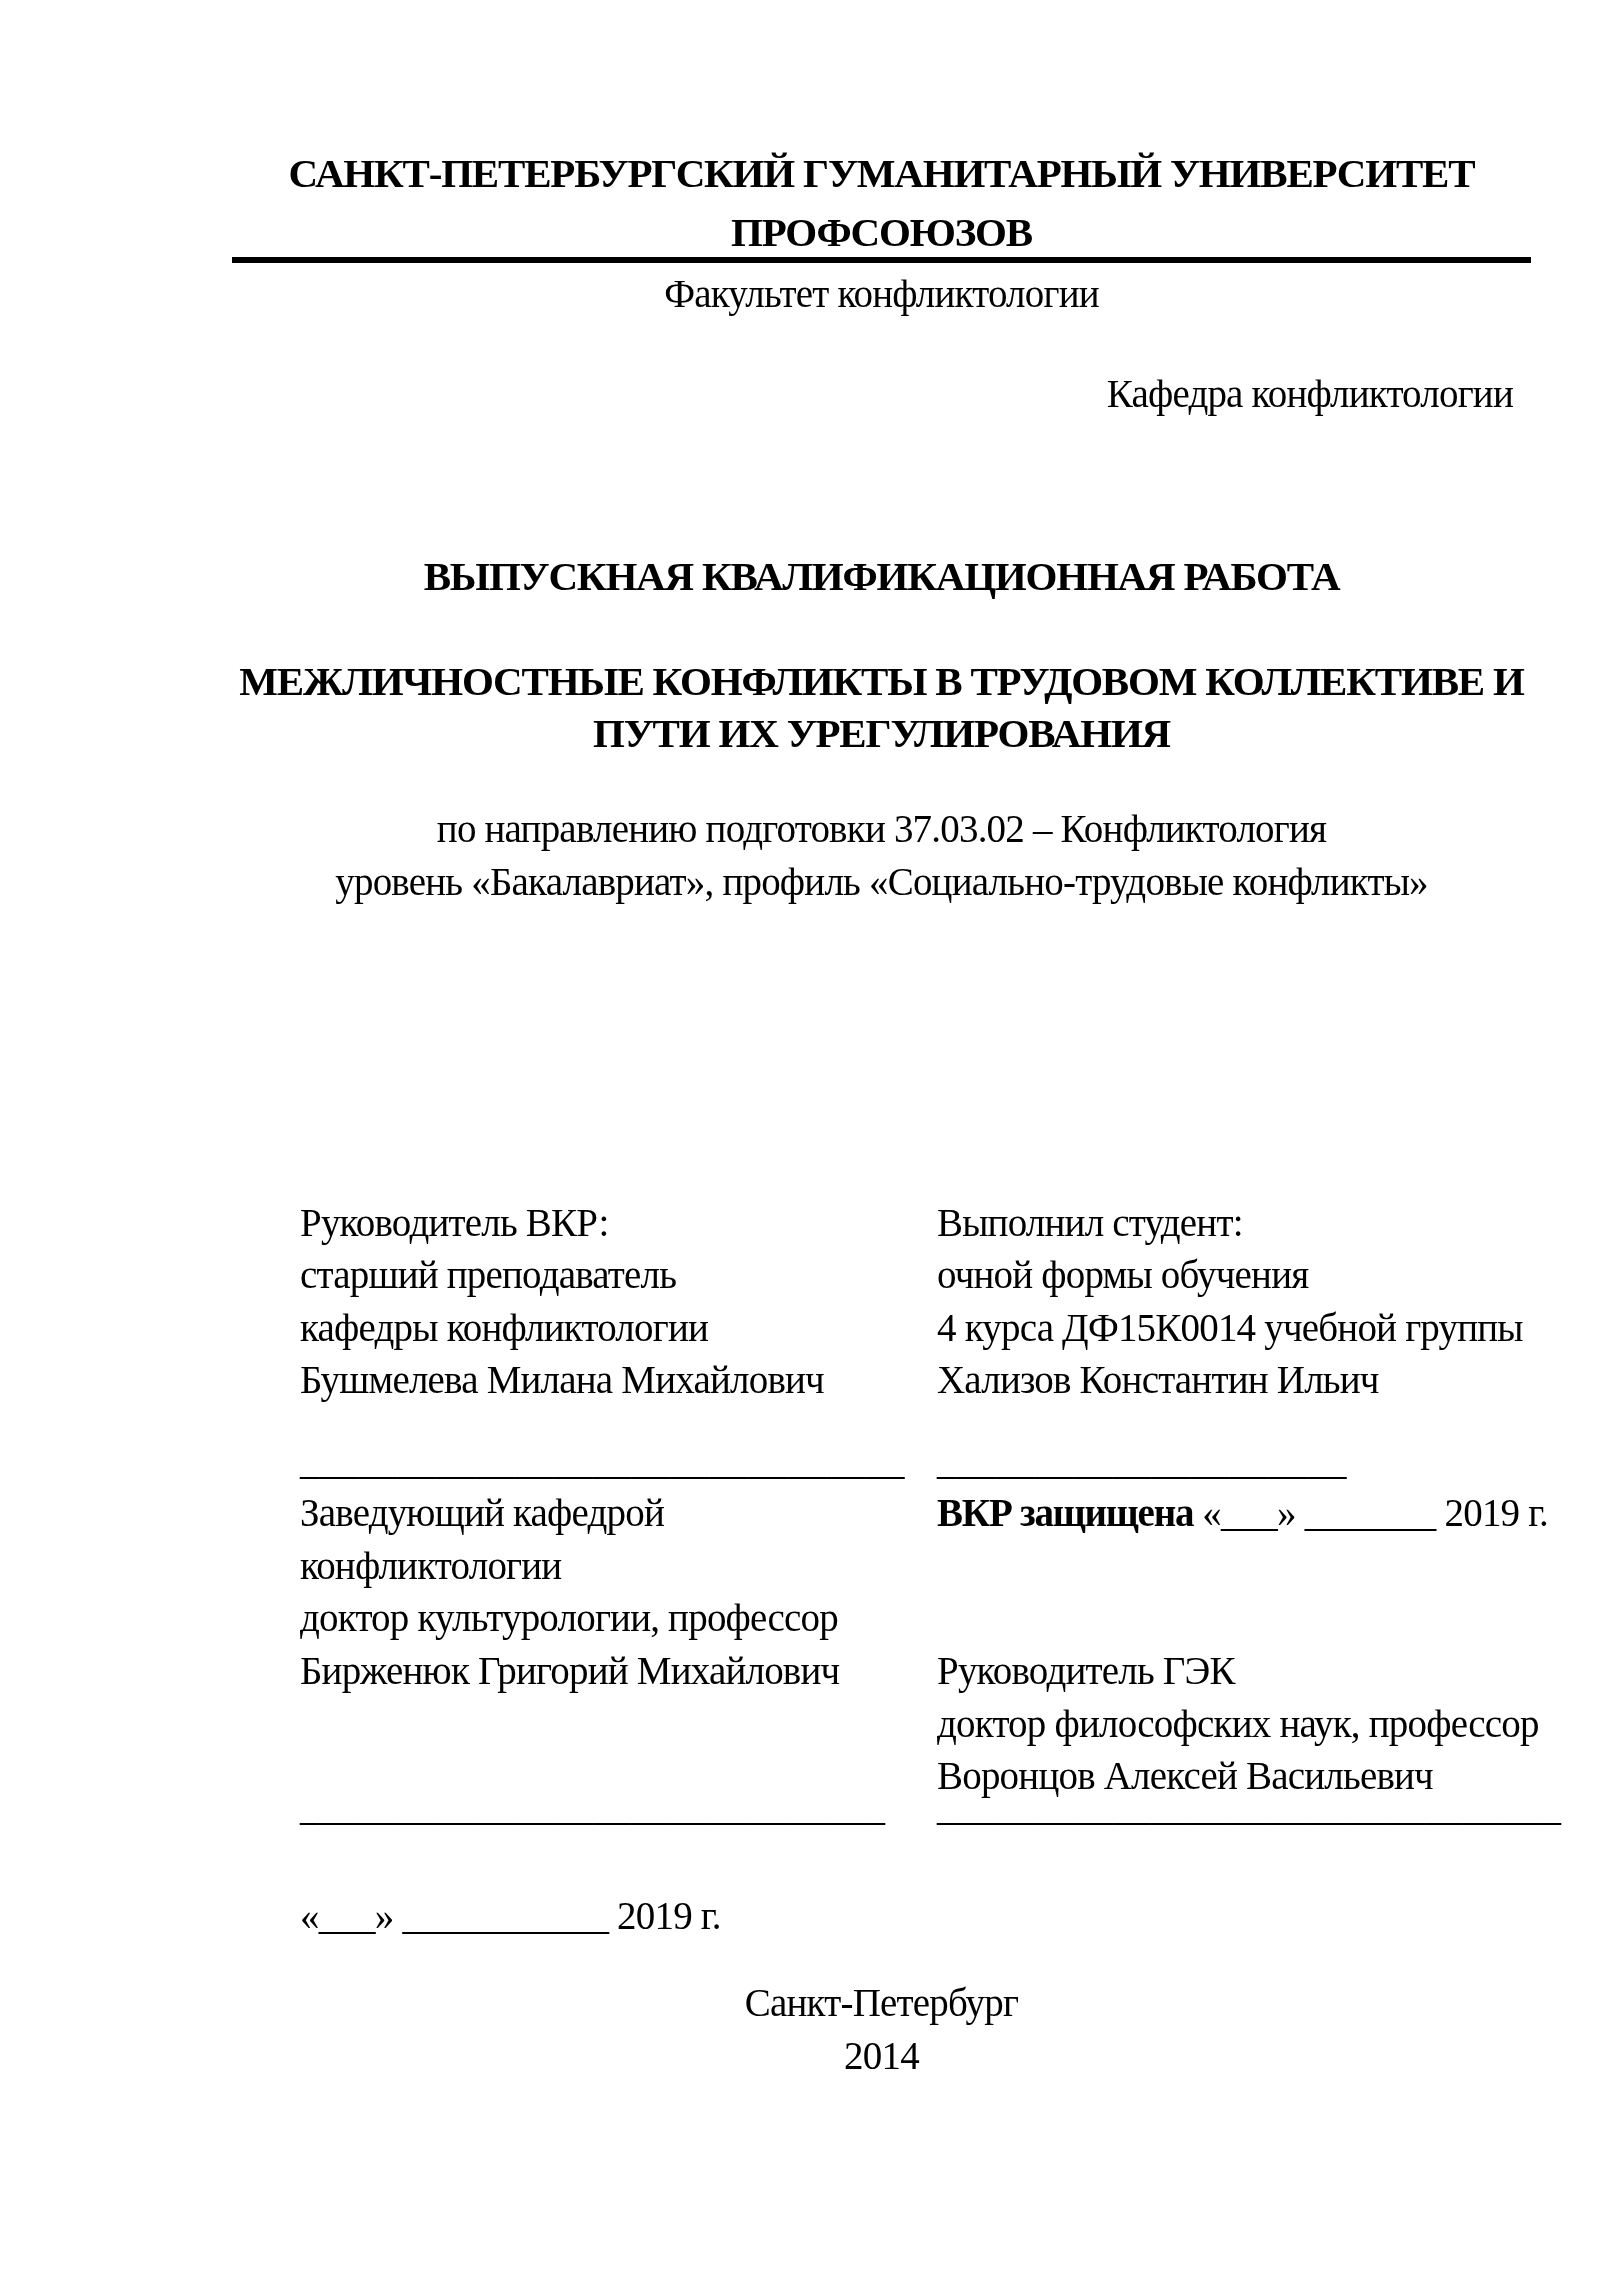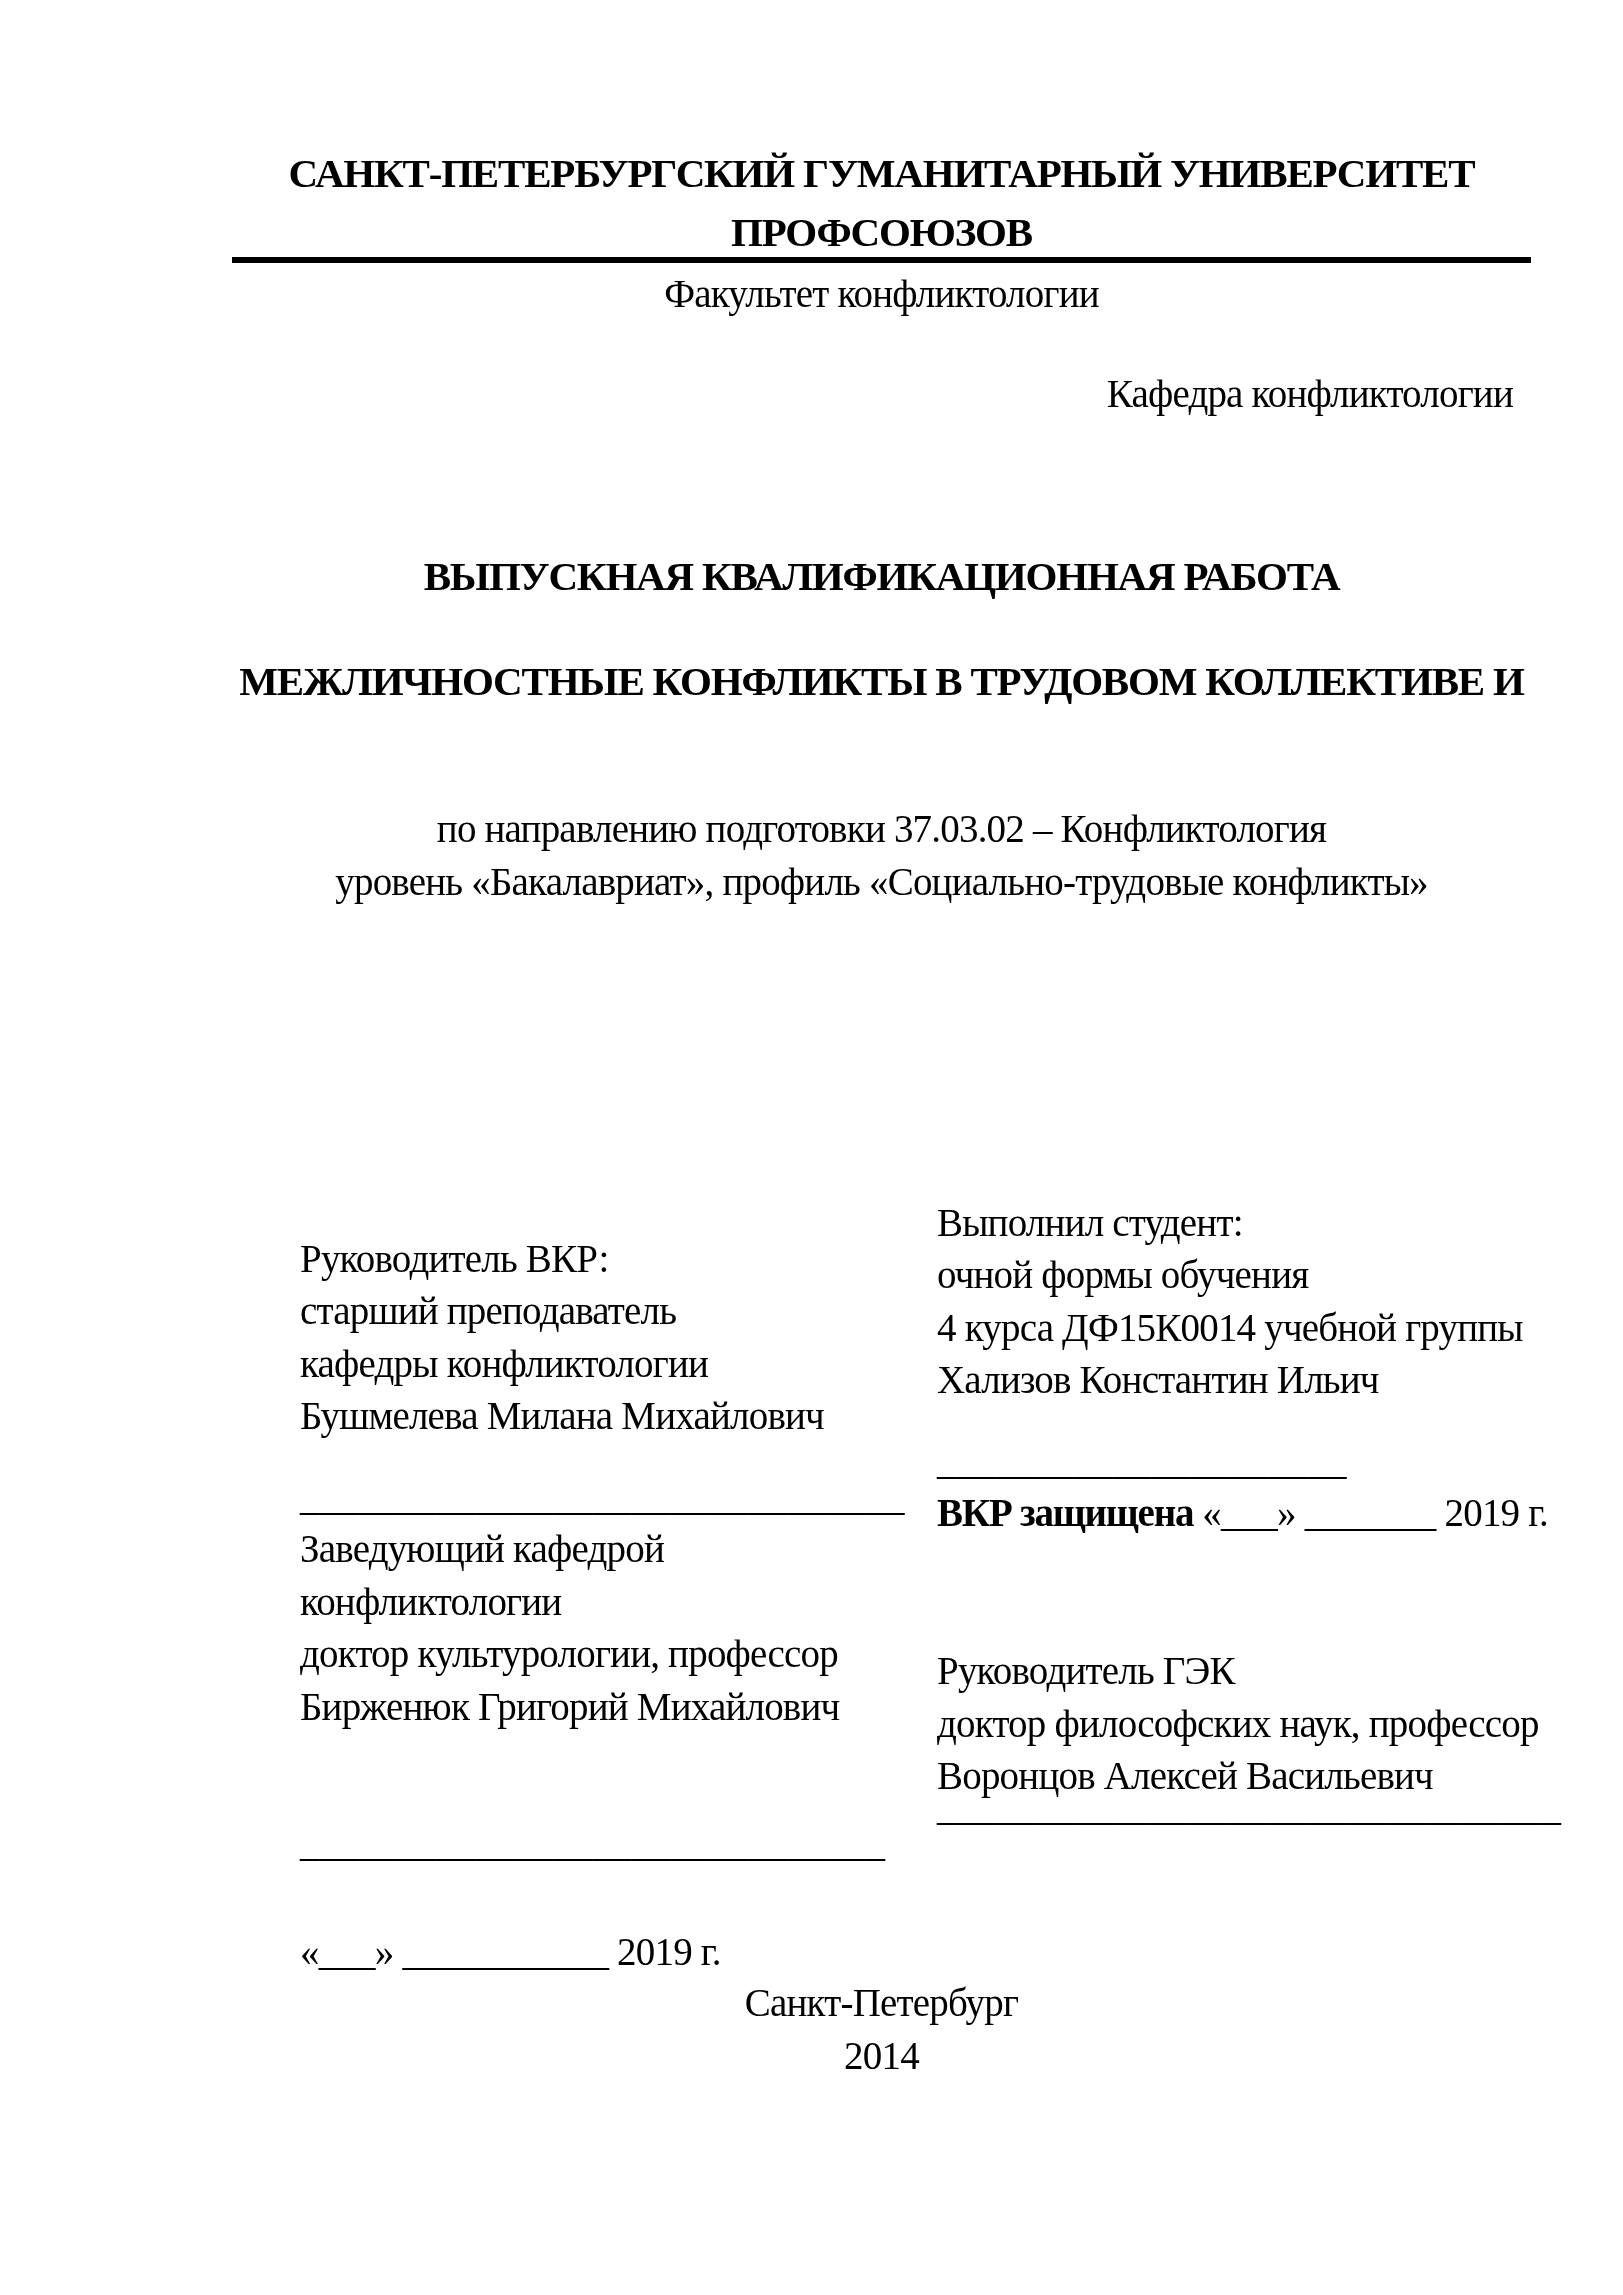--- a/index.html
+++ b/index.html
@@ -41,38 +41,39 @@
   }
   .uni { line-height: 59px; }
   .rule {
     position: absolute;
     left: 0;
     top: 257px;
     width: 100%;
     height: 6.3px;
     background: #000000;
   }
-  .lcol { left: 68px; width: auto; margin-top: 36px; }
+  .lcol { left: 68px; width: auto; }
   .rcol { left: 705px; width: auto; }
   .sig { letter-spacing: 0; font-style: italic; }
 </style>
 </head>
 <body>
 
 <div class="page">
   <div class="content">
 
     <div class="row c b uni" style="top:144px">САНКТ-ПЕТЕРБУРГСКИЙ ГУМАНИТАРНЫЙ УНИВЕРСИТЕТ</div>
     <div class="row c b uni" style="top:203px">ПРОФСОЮЗОВ</div>
     <div class="rule"></div>
     <div class="row c" style="top:267px">Факультет конфликтологии</div>
     <div class="row r" style="top:367px">Кафедра конфликтологии</div>
 
     <div class="row c b" style="top:550px">ВЫПУСКНАЯ КВАЛИФИКАЦИОННАЯ РАБОТА</div>
     <div class="row c b" style="top:655px">МЕЖЛИЧНОСТНЫЕ КОНФЛИКТЫ В ТРУДОВОМ КОЛЛЕКТИВЕ И</div>
+    <div class="row c b" style="top:707px">ПУТИ ИХ УРЕГУЛИРОВАНИЯ</div>
     <div class="row c" style="top:802px">по направлению подготовки 37.03.02 – Конфликтология</div>
     <div class="row c" style="top:855px">уровень «Бакалавриат», профиль «Социально-трудовые конфликты»</div>
 
     <div class="row lcol" style="top:1196px">Руководитель ВКР:</div>
     <div class="row lcol" style="top:1248px">старший преподаватель</div>
     <div class="row lcol" style="top:1301px">кафедры конфликтологии</div>
     <div class="row lcol" style="top:1353px">Бушмелева Милана Михайлович</div>
     <div class="row lcol sig" style="top:1434px">_______________________________</div>
 
     <div class="row rcol" style="top:1196px">Выполнил студент:</div>

